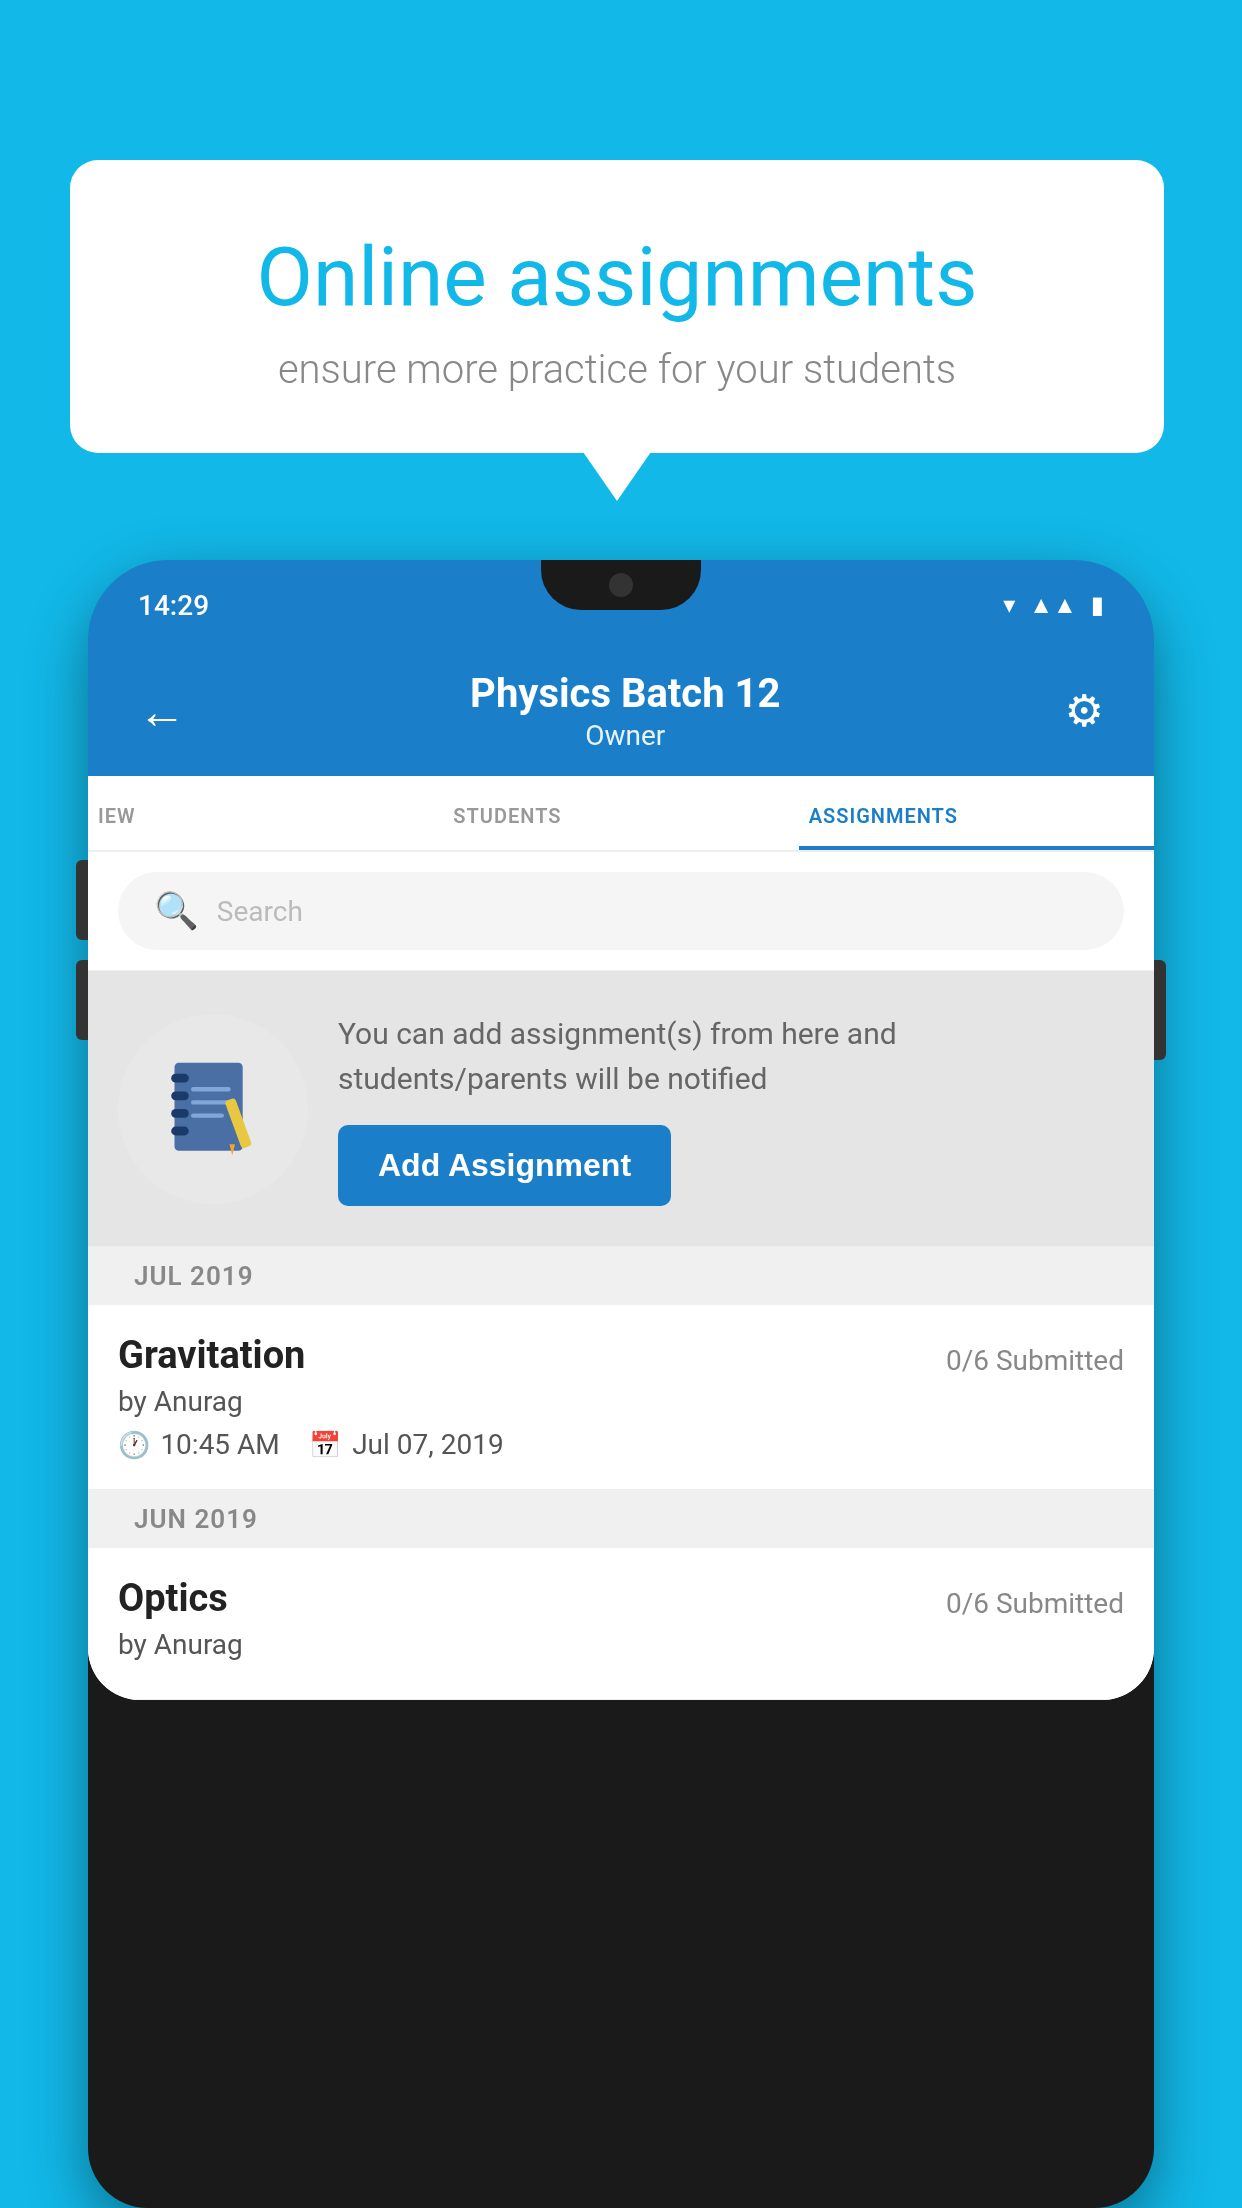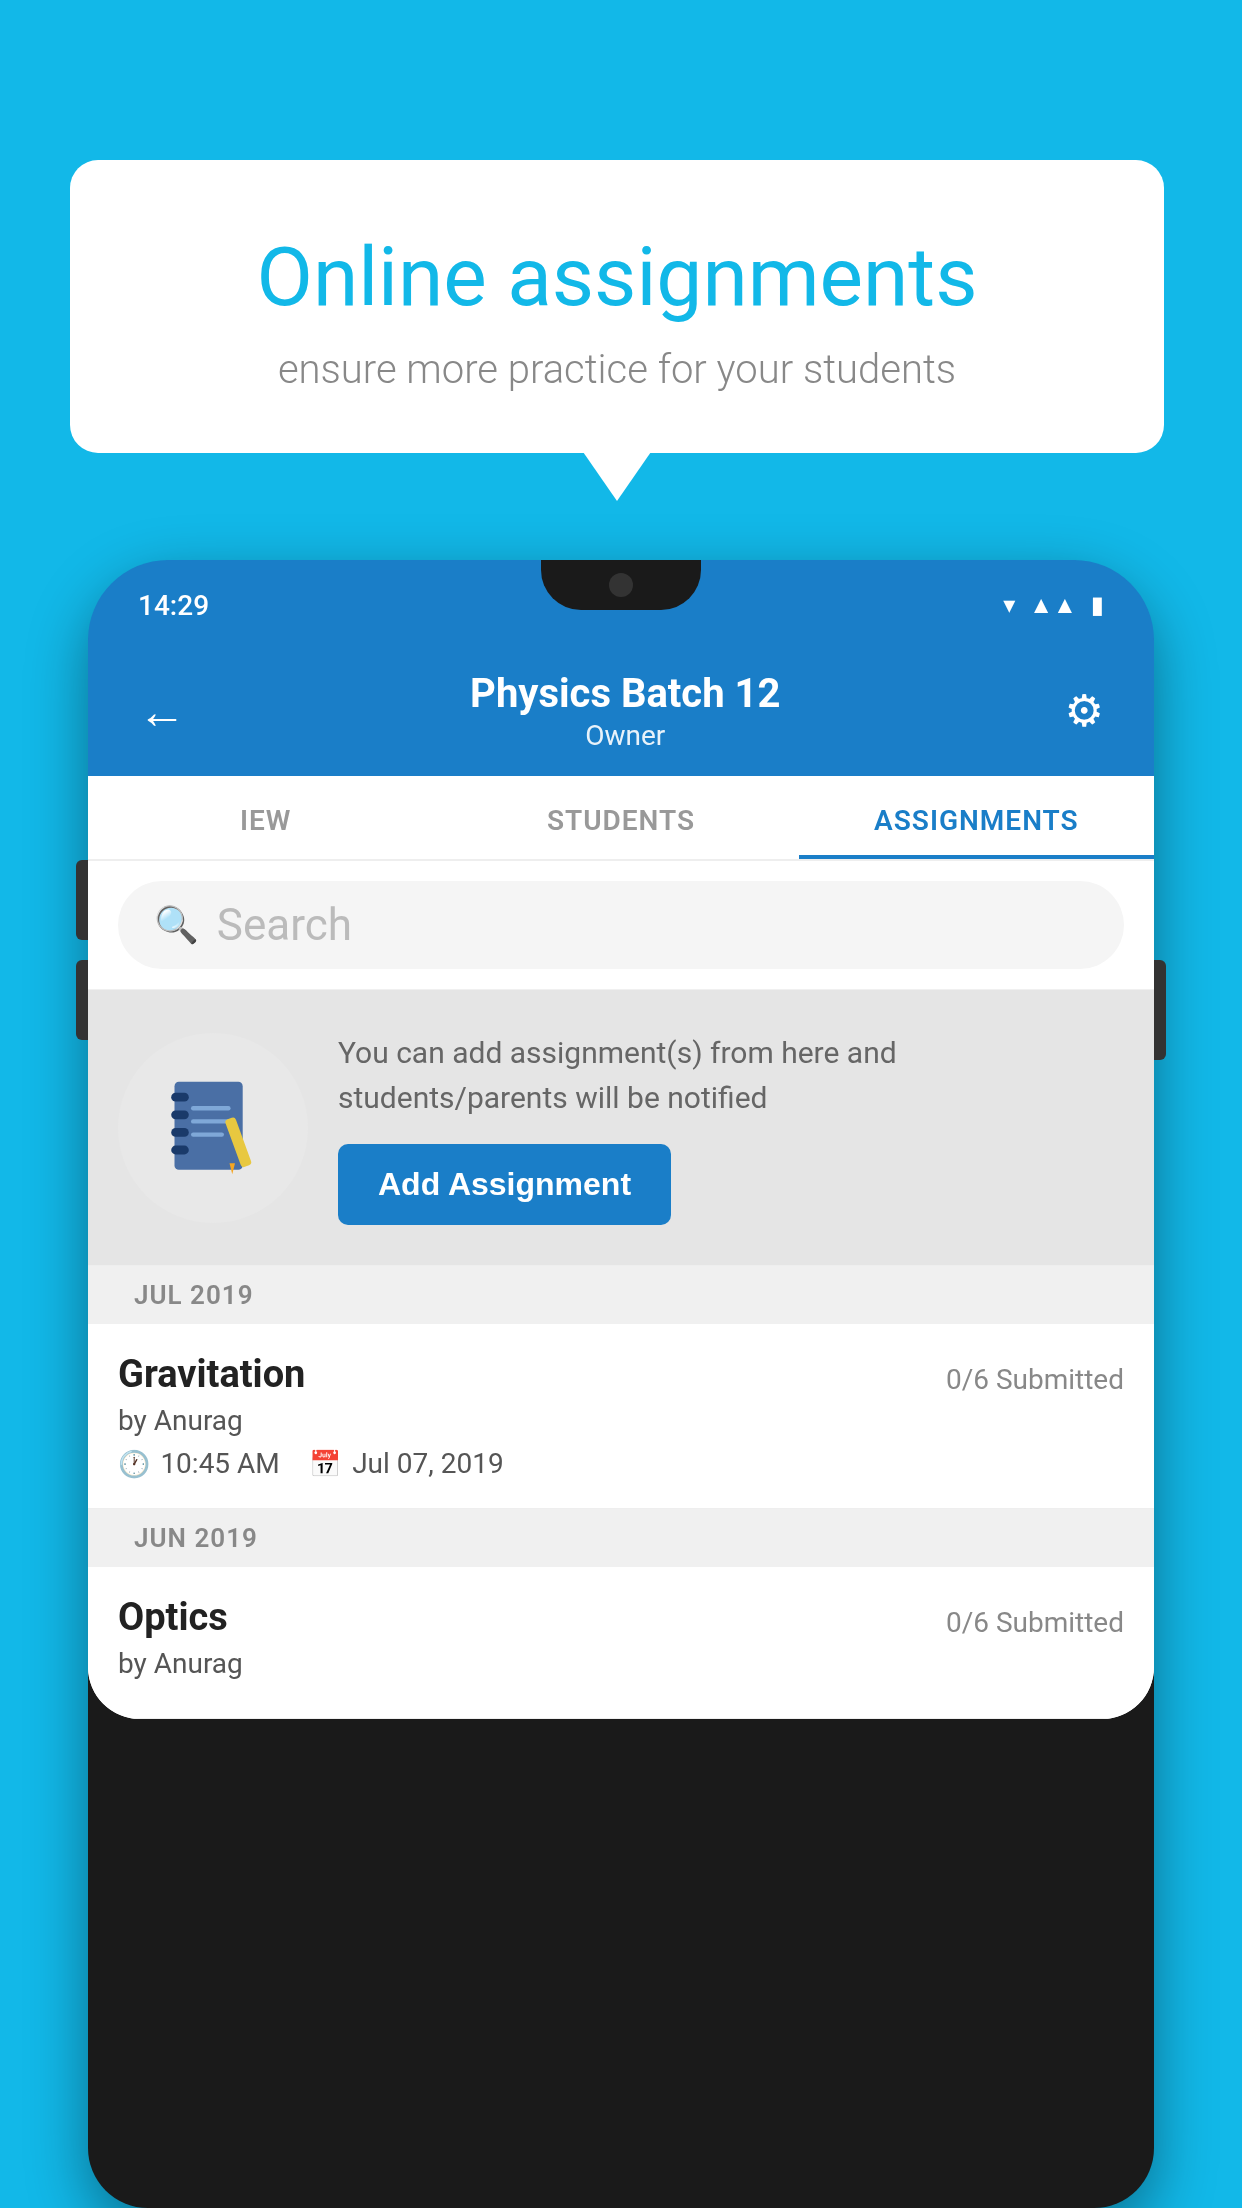--- a/index.html
+++ b/index.html
@@ -154,23 +154,22 @@
     
     .tabs-bar {
       background: white;
       display: flex;
       border-bottom: 2px solid #eee;
       overflow: hidden;
     }
 
     .tab-item {
       flex: 1;
-      text-align: center;
       padding: 28px 10px 22px 10px;
-      font-size: 28px;
+      font-size: 20px;
       color: #999;
       font-weight: 600;
       letter-spacing: 1px;
       position: relative;
       cursor: pointer;
       white-space: nowrap;
       overflow: hidden;
     }
 
     .tab-item.active {
@@ -209,21 +208,21 @@
       padding: 18px 36px;
       gap: 18px;
     }
 
     .search-icon-svg {
       color: #aaa;
       font-size: 36px;
     }
 
     .search-text {
-      font-size: 44px;
+      font-size: 28px;
       color: #bbb;
     }
 
     
     .assignment-promo {
       display: flex;
       align-items: center;
       padding: 40px 30px;
       gap: 30px;
       background: #e5e5e5;

